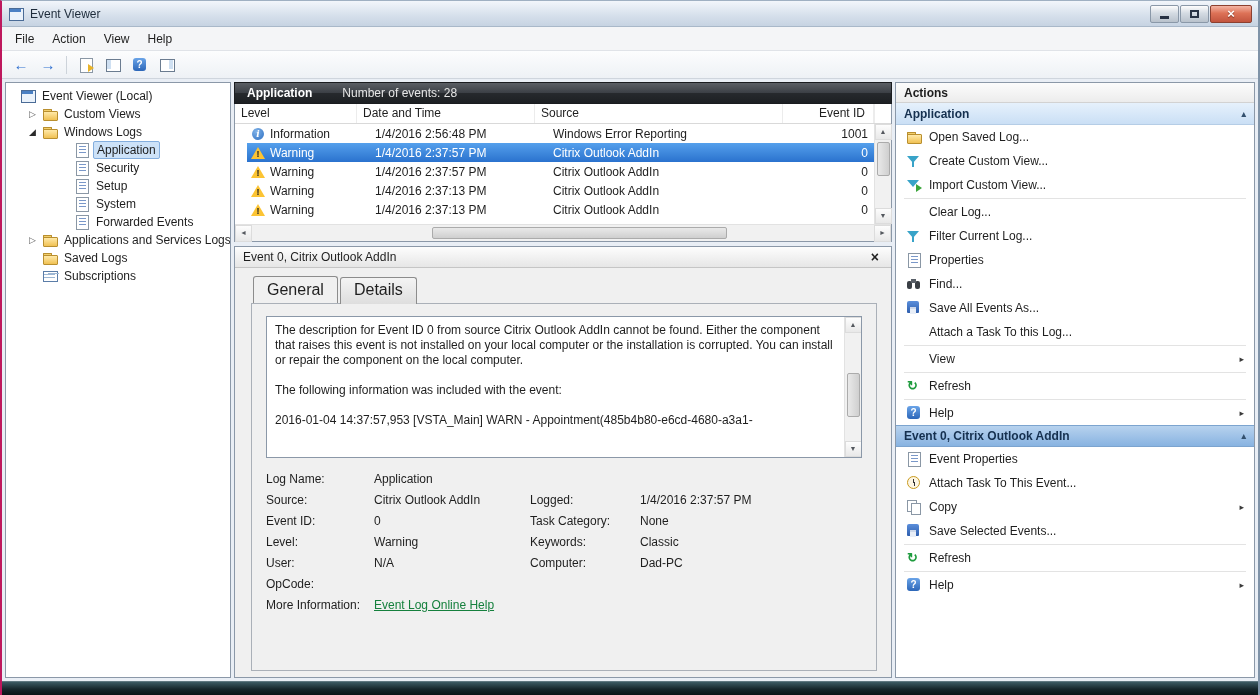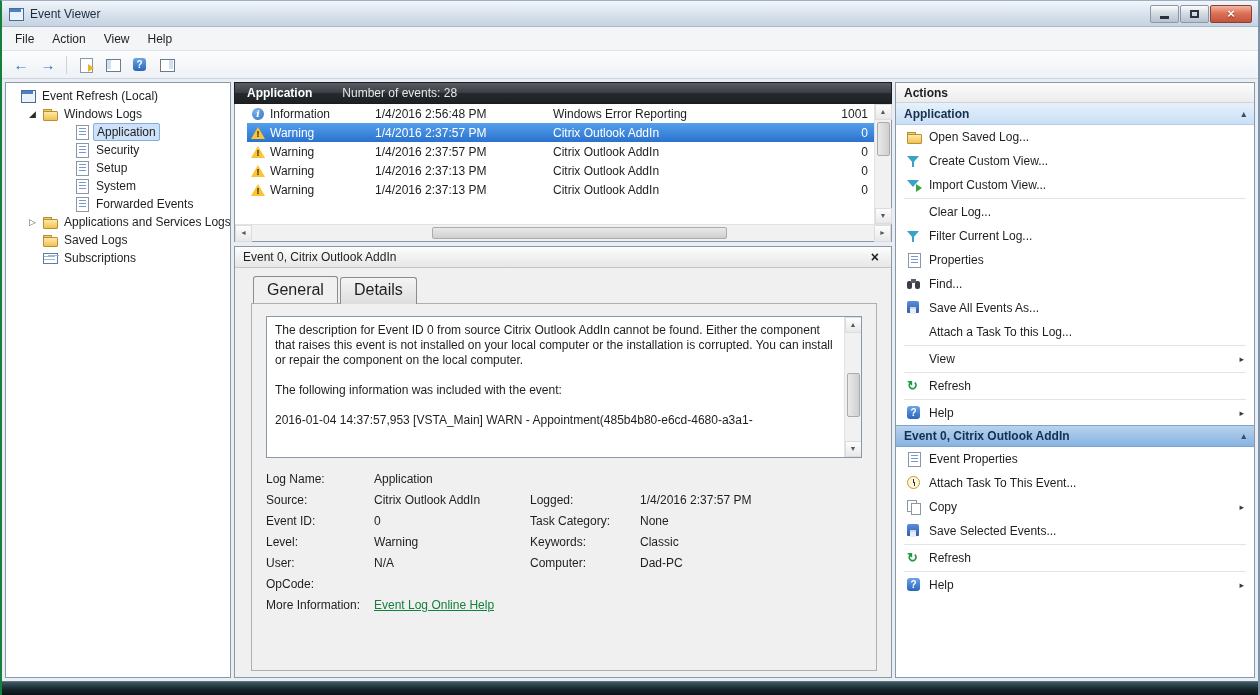--- a/index.html
+++ b/index.html
@@ -1,18 +1,18 @@
 <!DOCTYPE html>
 <html><head>
 <meta charset="utf-8">
 <style>
   *{box-sizing:border-box;}
   html,body{margin:0;padding:0;}
   body{width:1260px;height:695px;font-family:"Liberation Sans",sans-serif;font-size:12px;color:#1e1e1e;background:#222;overflow:hidden;}
-  .window{position:absolute;inset:0;display:flex;flex-direction:column;background:#e9eef5;border-left:2px solid #15803d;border-right:2px solid #7f93a8;border-top:1px solid #9fb0c2;}
+  .window{position:absolute;inset:0;display:flex;flex-direction:column;background:#e9eef5;border-left:2px solid #be185d;border-right:2px solid #7f93a8;border-top:1px solid #9fb0c2;}
 
   
   .titlebar{height:26px;background:linear-gradient(#f2f6fb,#d5dfeb 60%,#c6d3e2);border-bottom:1px solid #a9b8c9;display:flex;align-items:center;padding:0 6px;flex:0 0 auto;}
   .titlebar .title{margin-left:6px;font-size:12px;color:#1d2b3a;}
   .win-buttons{margin-left:auto;display:flex;gap:1px;}
   .winbtn{width:29px;height:18px;border:1px solid #8a98a8;border-radius:2px;background:linear-gradient(#fdfdfd,#d4dbe3 45%,#b9c2cc);display:flex;align-items:center;justify-content:center;cursor:default;}
   .winbtn .glyph-min{width:9px;height:3px;background:#273244;margin-top:7px;}
   .winbtn .glyph-max{width:9px;height:8px;border:2px solid #273244;}
   .winbtn.close{width:42px;background:linear-gradient(#f4b5a5,#dd7257 45%,#c2543e);border-color:#8c4030;}
   .winbtn .glyph-close{color:#fff;font-size:13px;font-weight:bold;line-height:16px;text-shadow:0 1px 1px #7d2c1b;}
@@ -184,21 +184,26 @@
     <div class="tbtn">
         <span class="icon" data-icon="action-pane"></span>
       </div>
   </div>
 
   <div class="main">
 
     <div class="tree-panel">
       <div class="tree-row">
         <span class="icon" data-icon="console-root"></span>
-        <span class="tlabel">Event Refresh (Local)</span>
+        <span class="tlabel">Event Viewer (Local)</span>
+      </div>
+      <div class="tree-row lvl1">
+        <span class="expander exp-c"></span>
+        <span class="icon" data-icon="folder"></span>
+        <span class="tlabel">Custom Views</span>
       </div>
       <div class="tree-row lvl1">
         <span class="expander exp-e"></span>
         <span class="icon" data-icon="folder"></span>
         <span class="tlabel">Windows Logs</span>
       </div>
       <div class="tree-row lvl2 selected">
         <span class="icon" data-icon="event-log"></span>
         <span class="tlabel">Application</span>
       </div>
@@ -235,20 +240,27 @@
       </div>
     </div>
 
     <div class="center-panel">
       <div class="center-header">
         <span class="ch-title">Application</span>
         <span class="ch-count">Number of events: 28</span>
       </div>
 
       <div class="events-area">
+        <div class="cols">
+          <div class="col c-level">Level</div>
+          <div class="col c-date">Date and Time</div>
+          <div class="col c-src">Source</div>
+          <div class="col c-id">Event ID</div>
+          <div class="sb-pad"></div>
+        </div>
         <div class="rows-wrap">
           <div class="rows">
             <div class="erow">
               <div class="cell c-level">
                   <span class="icon s14" data-icon="information"></span>
                   <span>Information</span>
                 </div>
               <div class="cell c-date">1/4/2016 2:56:48 PM</div>
               <div class="cell c-src">Windows Error Reporting</div>
               <div class="cell c-id">1001</div>

